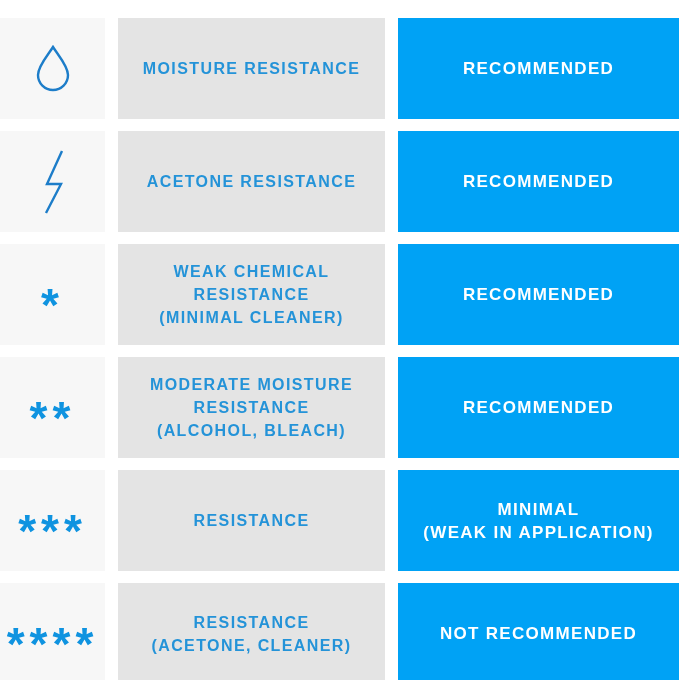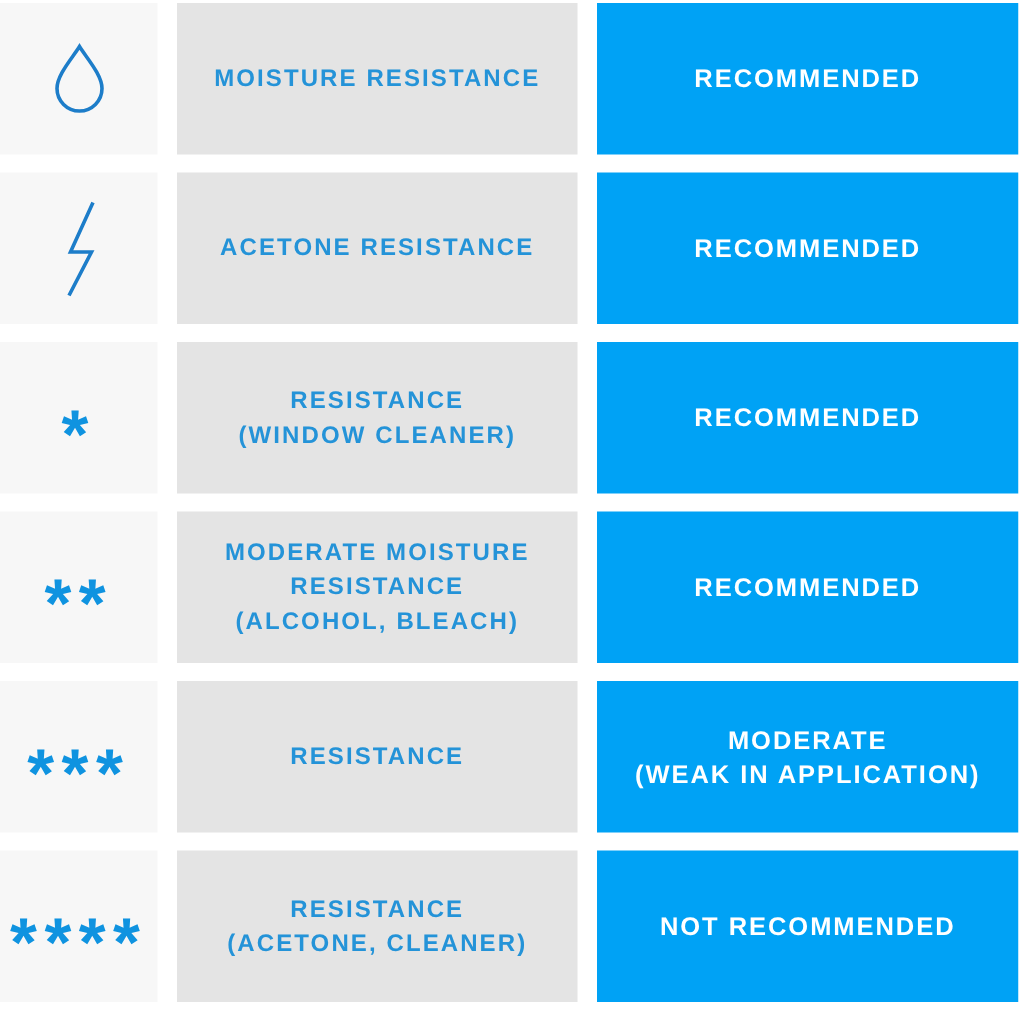--- a/index.html
+++ b/index.html
@@ -10,21 +10,21 @@
   }
   .page {
     width: 578px;
     height: 680px;
     background: #ffffff;
     display: grid;
     grid-template-columns: 105px 267px 281px;
     column-gap: 13px;
     grid-auto-rows: 101px;
     row-gap: 12px;
-    padding-top: 2px;
+    padding-top: 18px;
   }
   .cell {
     display: flex;
     flex-direction: column;
     align-items: center;
     justify-content: center;
     text-align: center;
   }
   .cell-icon   { background: #f7f7f7; }
   .cell-label  {
@@ -90,22 +90,23 @@
   </div>
   <div class="cell cell-status">
     <div>RECOMMENDED</div>
     <div></div>
   </div>
 
   <div class="cell cell-icon">
     <div class="asterisks">*</div>
   </div>
   <div class="cell cell-label">
+    <div>WEAK CHEMICAL</div>
     <div>RESISTANCE</div>
-    <div>(WINDOW CLEANER)</div>
+    <div>(MINIMAL CLEANER)</div>
   </div>
   <div class="cell cell-status">
     <div>RECOMMENDED</div>
     <div></div>
   </div>
 
   <div class="cell cell-icon">
     <div class="asterisks">**</div>
   </div>
   <div class="cell cell-label">
@@ -118,21 +119,21 @@
     <div></div>
   </div>
 
   <div class="cell cell-icon">
     <div class="asterisks">***</div>
   </div>
   <div class="cell cell-label">
     <div>RESISTANCE</div>
   </div>
   <div class="cell cell-status">
-    <div>MODERATE</div>
+    <div>MINIMAL</div>
     <div>(WEAK IN APPLICATION)</div>
   </div>
 
   <div class="cell cell-icon">
     <div class="asterisks">****</div>
   </div>
   <div class="cell cell-label">
     <div>RESISTANCE</div>
     <div>(ACETONE, CLEANER)</div>
   </div>

